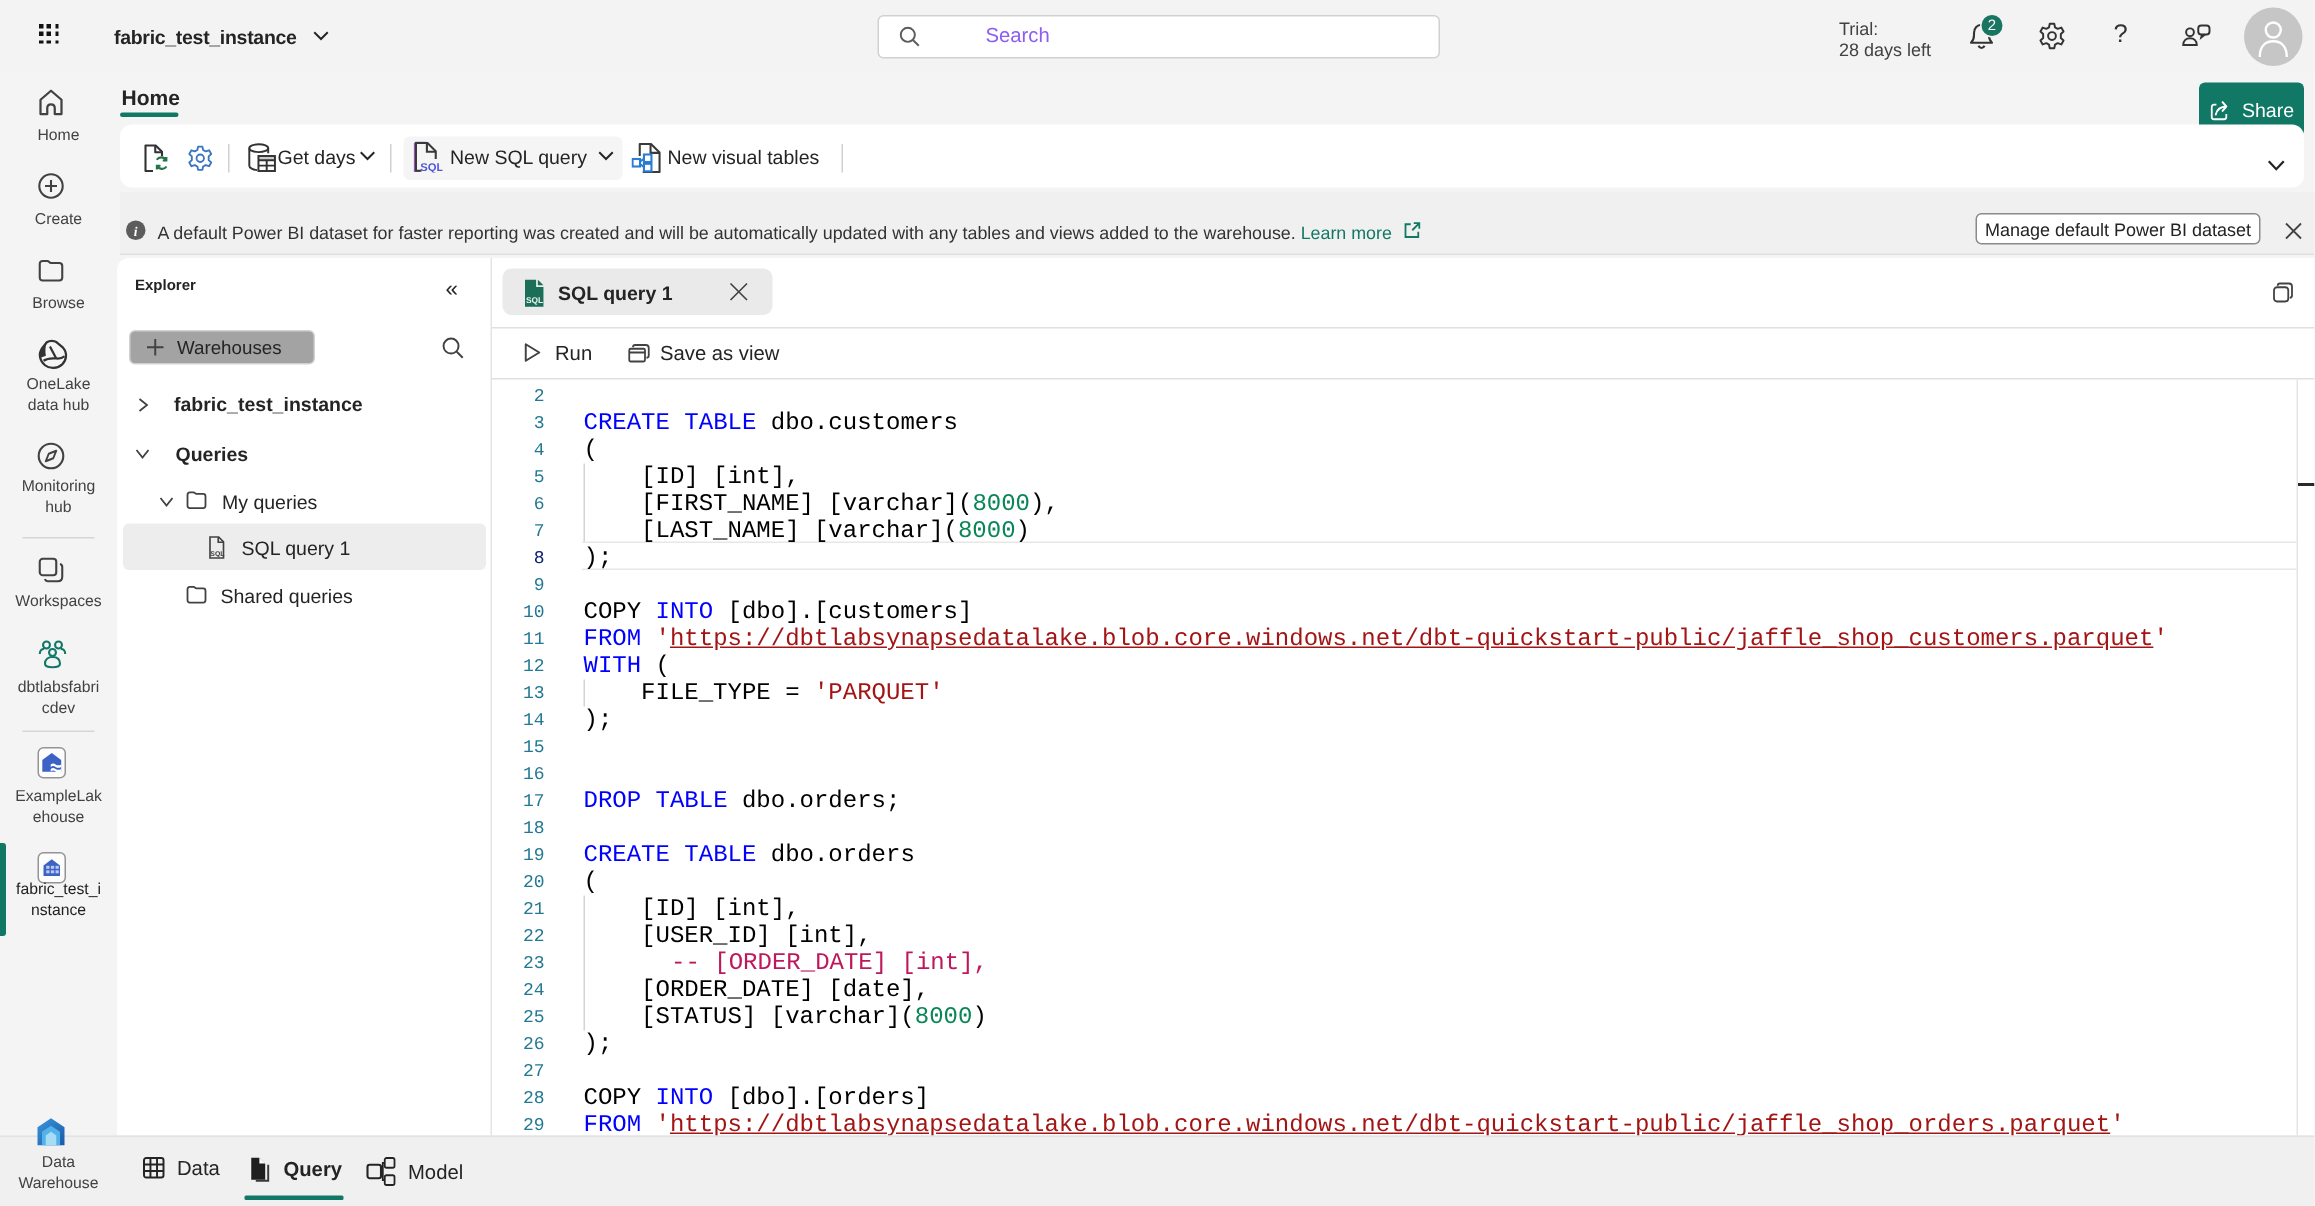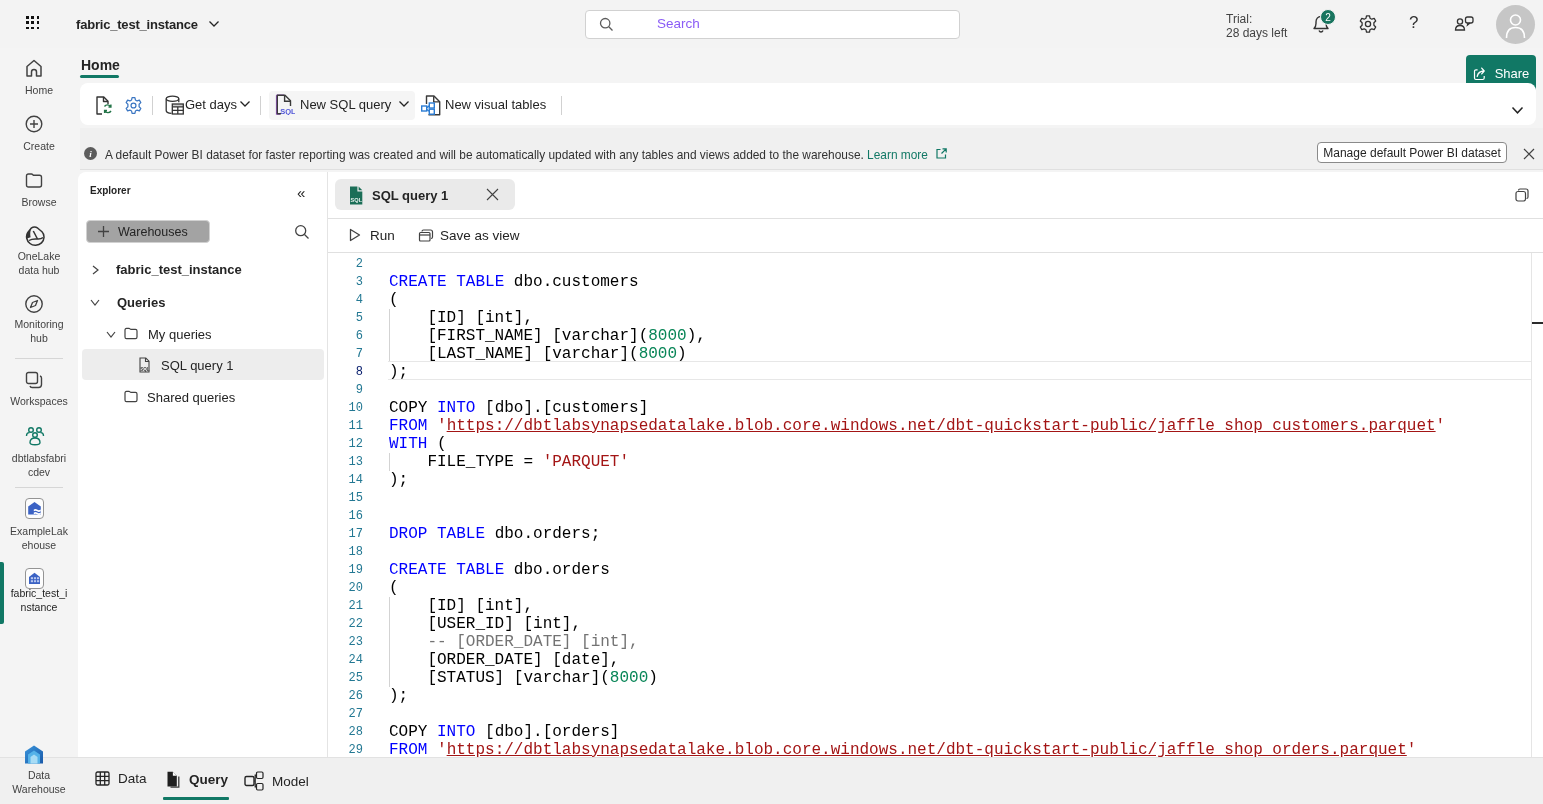--- a/index.html
+++ b/index.html
@@ -38,21 +38,21 @@
   
   #tabbar-border { left:328px; top:218px; width:1215px; height:1px; background:#e0e0e0; }
   #sqltab { left:335px; top:179px; width:180px; height:31px; background:#eaeaea; border-radius:6px; display:flex; align-items:center; }
   #toolbar-border { left:328px; top:252px; width:1215px; height:1px; background:#e0e0e0; }
   
   #gutter { left:327px; top:255px; width:36px; text-align:right; font-family:"Liberation Mono", monospace; font-size:12px; line-height:18px; color:#237893; white-space:pre; }
   #code { left:389px; top:255px; font-family:"Liberation Mono", monospace; font-size:16px; line-height:18px; white-space:pre; color:#000; }
   .k { color:#0000ff; }
   .s { color:#a31515; }
   .n { color:#098658; }
-  .c { color:#737373; }
+  .c { color:#be185d;margin-left:20px; }
   .u { text-decoration:underline; }
   #curline-t { left:388px; top:361px; width:1143px; height:1px; background:#e7e7e7; }
   #curline-b { left:388px; top:379px; width:1143px; height:1px; background:#e7e7e7; }
   .iguide { left:389px; width:1px; background:#d3d3d3; }
   #ruler { left:1531px; top:253px; width:1px; height:504px; background:#e5e5e5; }
   #rulermark { left:1532px; top:322px; width:11px; height:2px; background:#2a2a2a; }
   
   #bottombar { left:0; top:757px; width:1543px; height:47px; background:#f0f0f0; border-top:1px solid #e2e2e2; }
   .btab { top:771px; font-size:13.5px; color:#242424; display:flex; align-items:center; gap:8px; }
   #querymark { left:163px; top:797px; width:66px; height:3px; background:#117865; border-radius:1px; }

